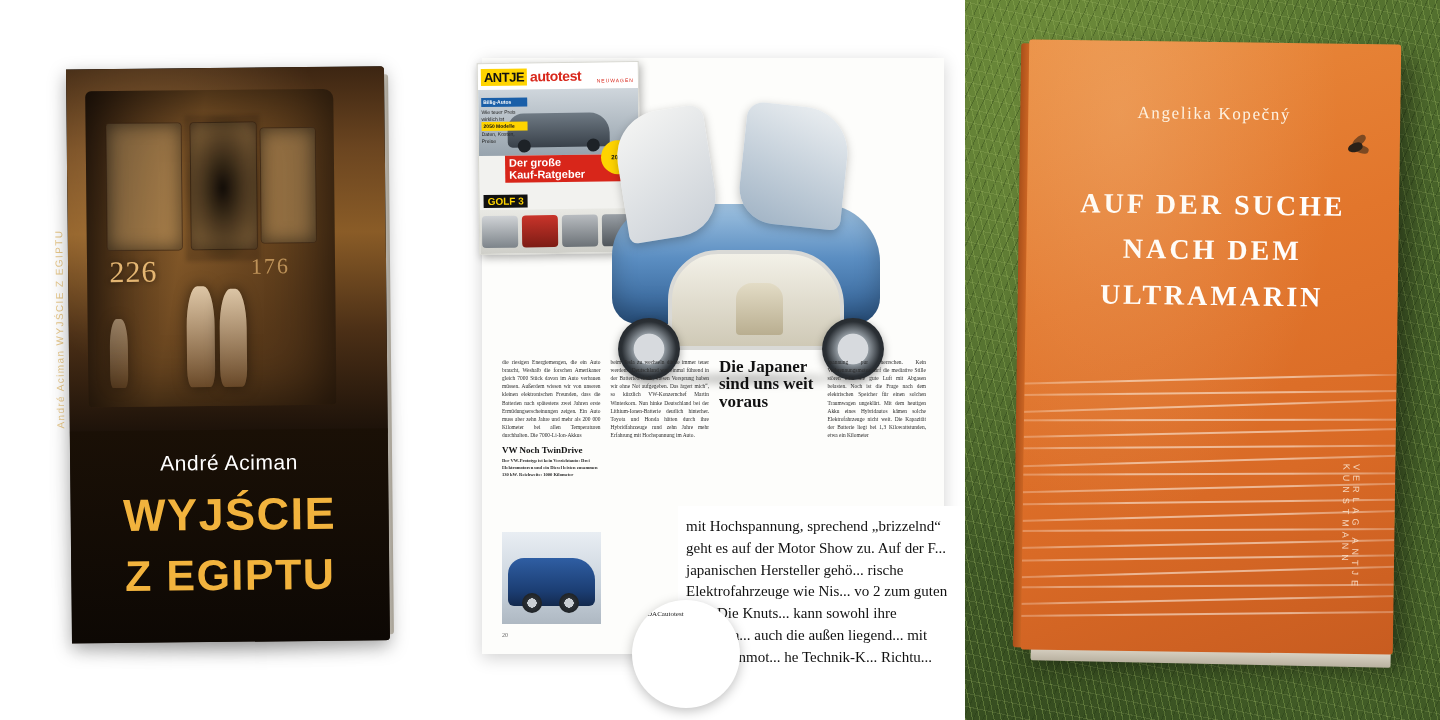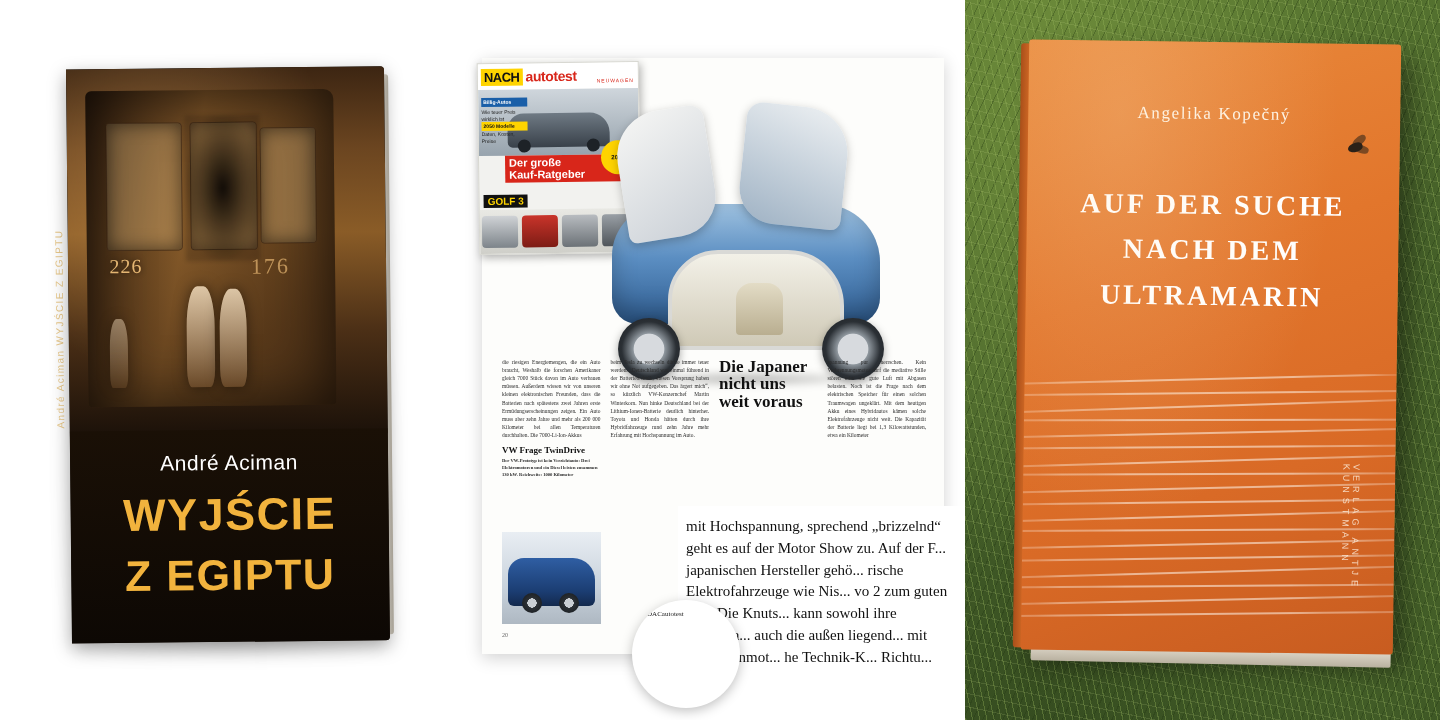--- a/index.html
+++ b/index.html
@@ -112,21 +112,21 @@
     left: 40%; top: 8%;
     width: 30%; height: 46%;
     background: radial-gradient(ellipse at 50% 50%, rgba(8,5,2,0.95), rgba(20,12,5,0.2) 75%);
     filter: blur(2px);
   }
   .tram-number {
     position: absolute;
     left: 9%;
     top: 52%;
     font-family: "Liberation Serif", serif;
-    font-size: 20px;
+    font-size: 30px;
     color: #f0c07a;
     letter-spacing: 1px;
     text-shadow: 0 0 6px rgba(0,0,0,0.7);
     opacity: 0.92;
   }
   .tram-number-right {
     position: absolute;
     left: 66%;
     top: 52%;
     font-family: "Liberation Serif", serif;
@@ -687,21 +687,21 @@
         </div>
       </div>
     </div>
   </div>
 
   <div class="panel-two">
     <div class="mag-spread">
 
       <div class="mag-cover">
         <div class="mag-cover-head">
-          <span class="adac-logo">NACH</span>
+          <span class="adac-logo">ANTJE</span>
           <span class="adac-autotest">autotest</span>
           <span class="adac-sub">NEUWAGEN</span>
         </div>
         <div class="mag-cover-photo">
           <div class="car-silhouette"></div>
         </div>
         <div class="mag-cover-left-tags">
           <div class="tag-blue">Billig-Autos</div>
           <div>Wie teuer Preis wirklich ist</div>
           <div class="tag-yellow">2050 Modelle</div>
@@ -732,32 +732,32 @@
         </div>
         <div class="ecar-door-left"></div>
         <div class="ecar-door-right"></div>
         <div class="ecar-wheel left"></div>
         <div class="ecar-wheel right"></div>
       </div>
 
       <div class="mag-cols">
         <div class="mag-col">
           <div style="font-size:5.4px;line-height:1.5;text-align:justify">die riesigen Energiemengen, die ein Auto braucht, Weshalb die forschen Amerikaner gleich 7000 Stück davon im Auto verbauen müssen. Außerdem wissen wir von unseren kleinen elektronischen Freunden, dass die Batterien nach spätestens zwei Jahren erste Ermüdungserscheinungen zeigen. Ein Auto muss aber zehn Jahre und mehr als 200 000 Kilometer bei allen Temperaturen durchhalten. Die 7000-Li-Ion-Akkus</div>
-          <div class="mag-subhead">VW Frage TwinDrive</div>
+          <div class="mag-subhead">VW Noch TwinDrive</div>
           <div style="font-size:4.6px;line-height:1.5;font-weight:bold">Der VW-Prototyp ist kein Verzichtauto: Drei Elektromotoren und ein Diesel leisten zusammen 130 kW. Reichweite: 1000 Kilometer</div>
           <div class="golf-photo">
             <div class="golf-car"></div>
           </div>
           <div class="page-num">20</div>
         </div>
         <div class="mag-col">
           <div style="font-size:5.4px;line-height:1.5;text-align:justify">beim Tesla zu wechseln dürfte immer teuer werden. „Deutschland war einmal führend in der Batterietechnik, diesen Vorsprung haben wir ohne Not aufgegeben. Das ärgert mich“, so kürzlich VW-Konzernchef Martin Winterkorn. Nun hinke Deutschland bei der Lithium-Ionen-Batterie deutlich hinterher. Toyota und Honda hätten durch ihre Hybridfahrzeuge rund zehn Jahre mehr Erfahrung mit Hochspannung im Auto.</div>
         </div>
         <div class="mag-col">
-          <div class="mag-headline">Die Japaner nicht uns weit voraus</div>
+          <div class="mag-headline">Die Japaner sind uns weit voraus</div>
         </div>
         <div class="mag-col">
           <div style="font-size:5.4px;line-height:1.5;text-align:justify">spannung pur herrschen. Kein Verbrennungsmotor darf die mediative Stille stören oder die gute Luft mit Abgasen belasten. Noch ist die Frage nach dem elektrischen Speicher für einen solchen Traumwagen ungeklärt. Mit dem heutigen Akku eines Hybridautos kämen solche Elektrofahrzeuge nicht weit. Die Kapazität der Batterie liegt bei 1,3 Kilowattstunden, etwa ein Kilometer</div>
         </div>
       </div>
 
       <div class="mag-overlay">mit Hochspannung, sprechend „brizzelnd“ geht es auf der Motor Show zu. Auf der F... japanischen Hersteller gehö... rische Elektrofahrzeuge wie Nis... vo 2 zum guten Ton: Die Knuts... kann sowohl ihre Fahrerka... auch die außen liegend... mit Radnabenmot... he Technik-K... Richtu...</div>
     </div>
     <div class="mag-overlay-circle">ADACautotest</div>
   </div>

